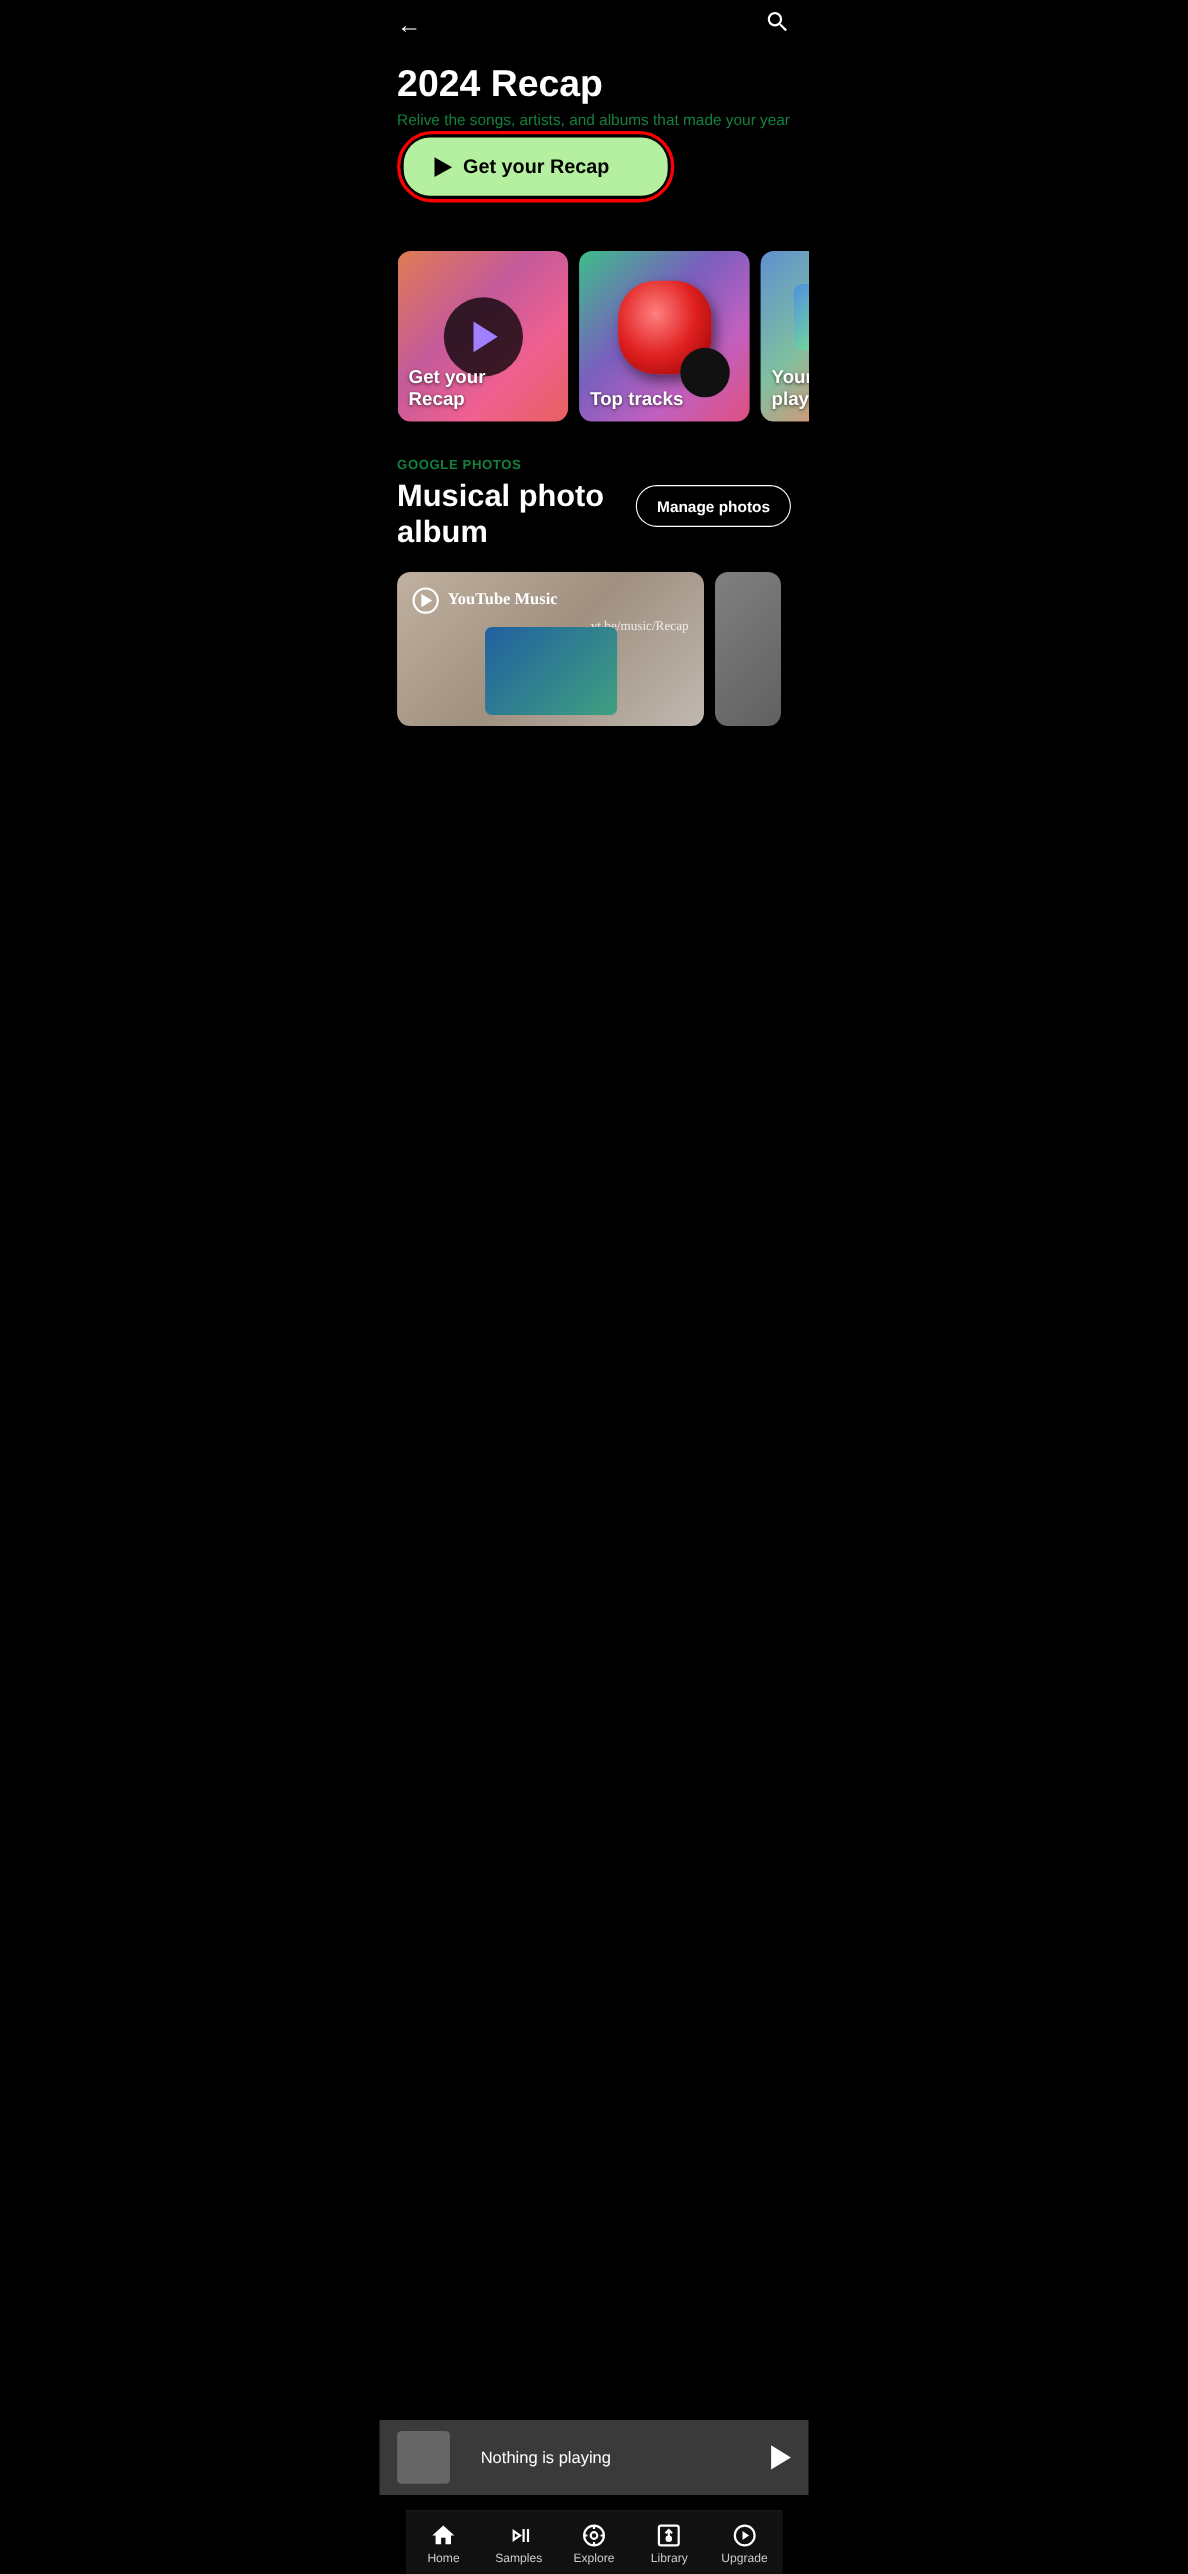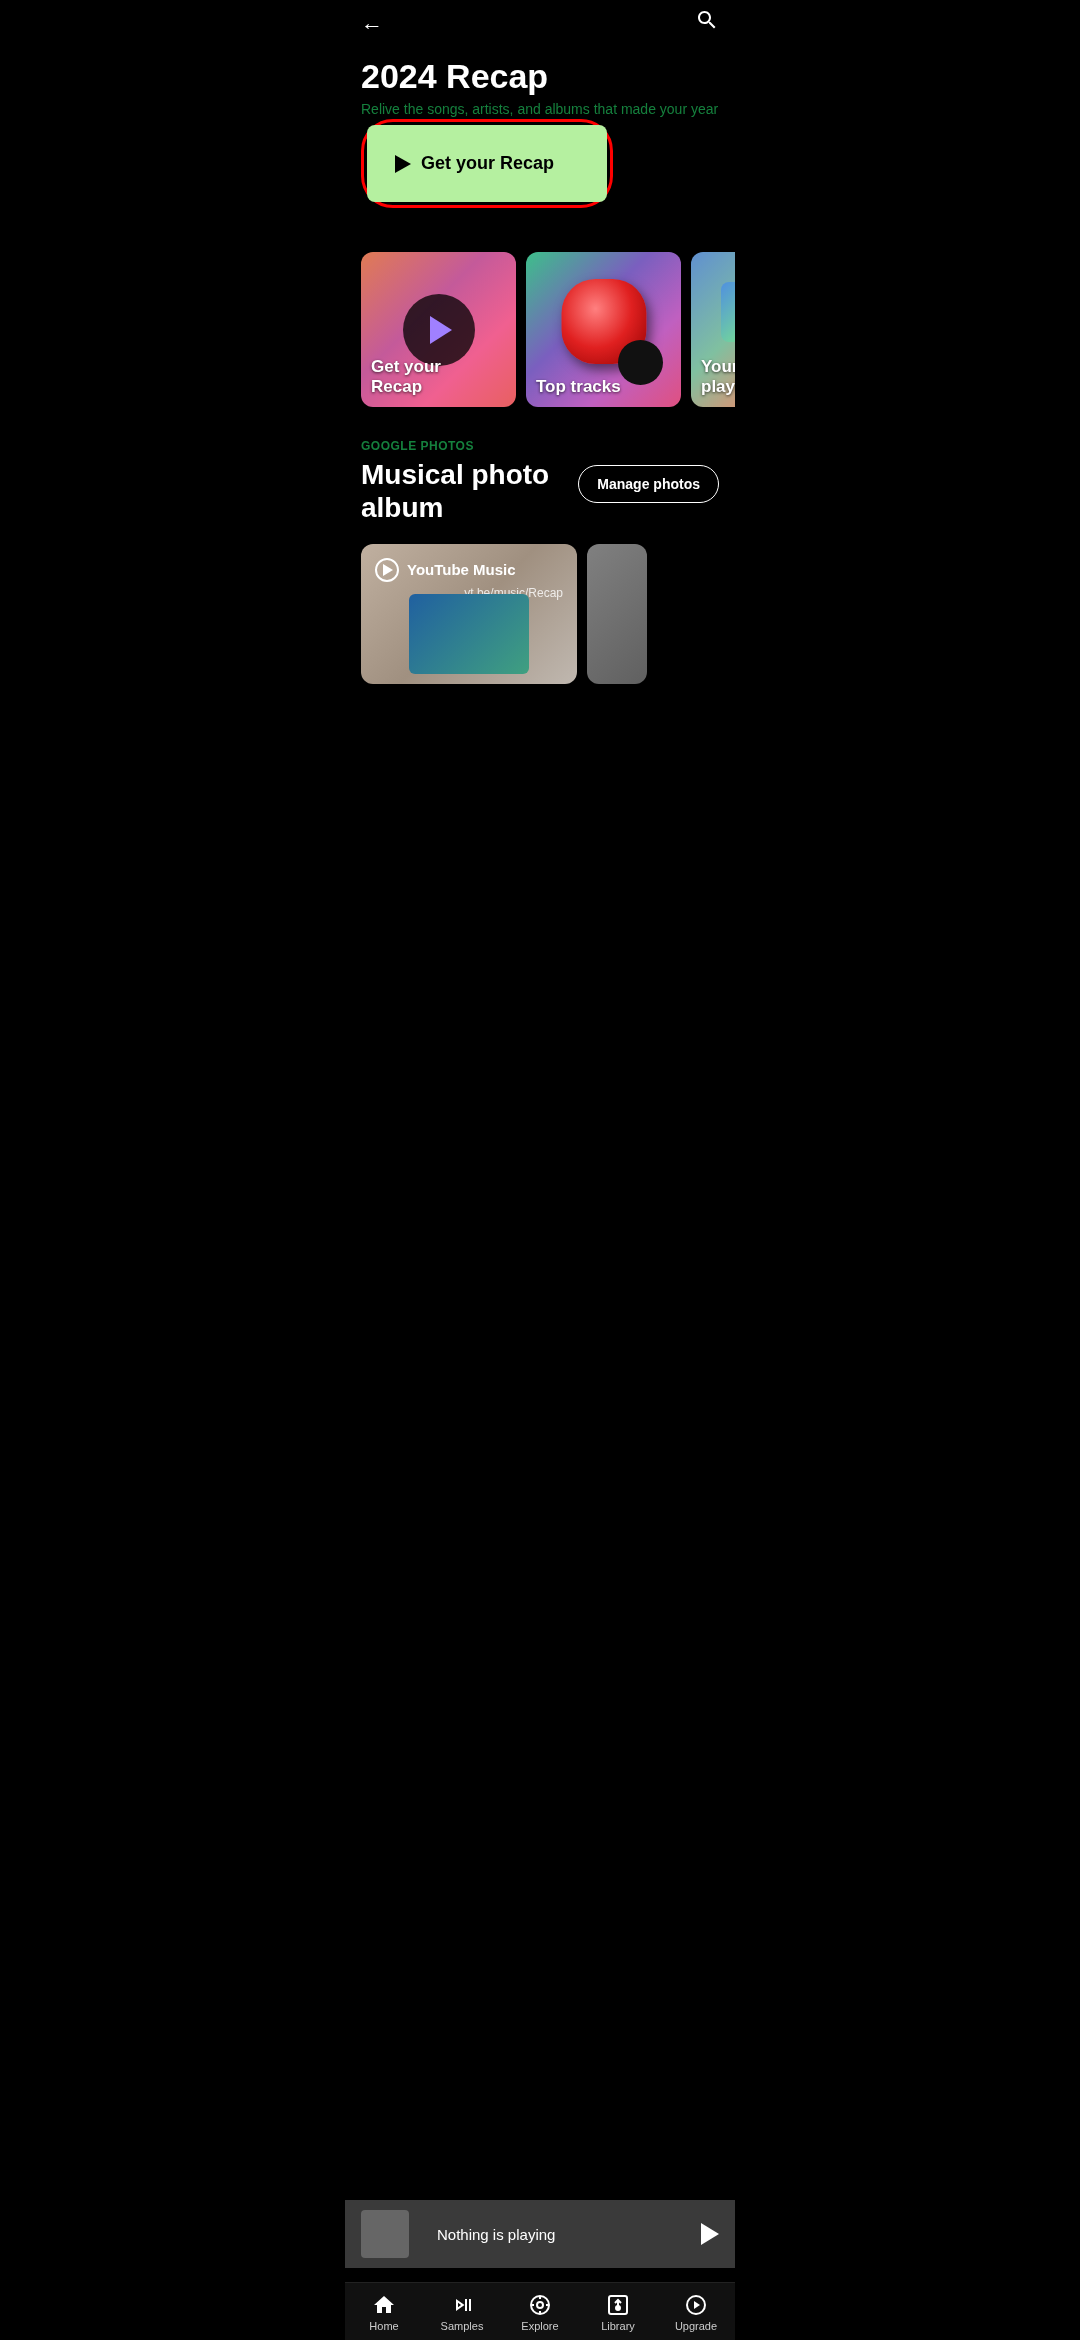--- a/index.html
+++ b/index.html
@@ -71,22 +71,22 @@
       border-radius: 32px;
       display: inline-block;
       padding: 3px;
       margin-bottom: 28px;
     }
 
     .recap-btn {
       background: #b5f0a0;
       color: #000;
       border: none;
-      border-radius: 8px;
-      padding: 28px 28px;
+      border-radius: 24px;
+      padding: 16px 28px;
       font-size: 18px;
       font-weight: 700;
       cursor: pointer;
       display: flex;
       align-items: center;
       gap: 10px;
       width: 240px;
     }
 
     .play-triangle {
@@ -246,29 +246,30 @@
       display: flex;
       gap: 10px;
       padding: 0 16px 20px;
       overflow-x: auto;
       scrollbar-width: none;
     }
     .photo-preview-row::-webkit-scrollbar { display: none; }
 
     .photo-card {
       flex-shrink: 0;
-      width: 216px;
+      width: 279px;
       height: 140px;
       border-radius: 12px;
       background: linear-gradient(135deg, #c0b0a0 0%, #a09080 50%, #c0b8b0 100%);
       position: relative;
       overflow: hidden;
       display: flex;
       flex-direction: column;
       padding: 14px;
+      font-family: Liberation Serif, serif;
     }
 
     .yt-music-logo {
       display: flex;
       align-items: center;
       gap: 8px;
       font-size: 15px;
       font-weight: 700;
       color: #fff;
     }
@@ -356,21 +357,21 @@
       border-left: 18px solid #fff;
       cursor: pointer;
     }
 
     
     .bottom-nav {
       position: fixed;
       bottom: 0;
       left: 50%;
       transform: translateX(-50%);
-      width: 390px;
+      width: 342px;
       background: #111;
       display: flex;
       justify-content: space-around;
       align-items: center;
       padding: 10px 0 8px;
       border-top: 1px solid #222;
     }
 
     .nav-item {
       display: flex;

